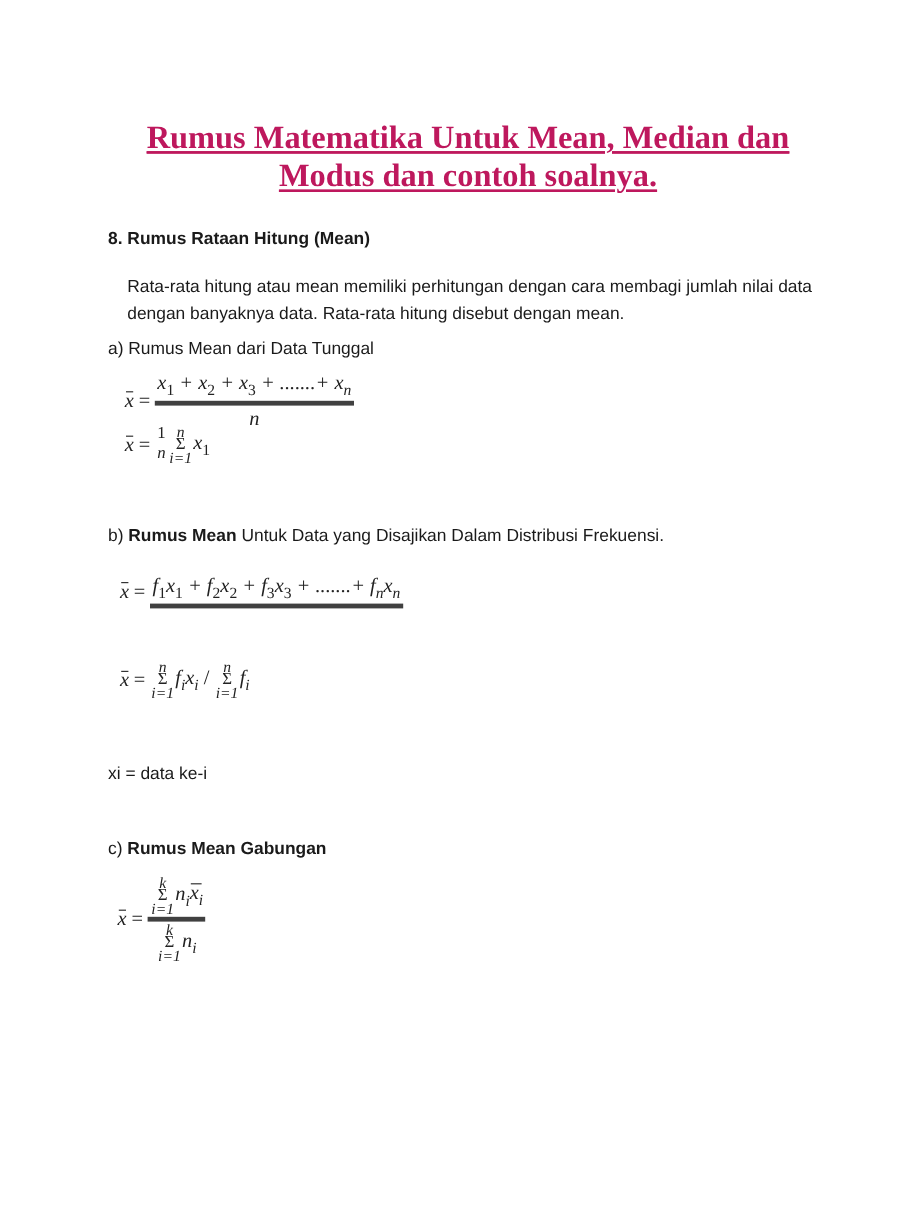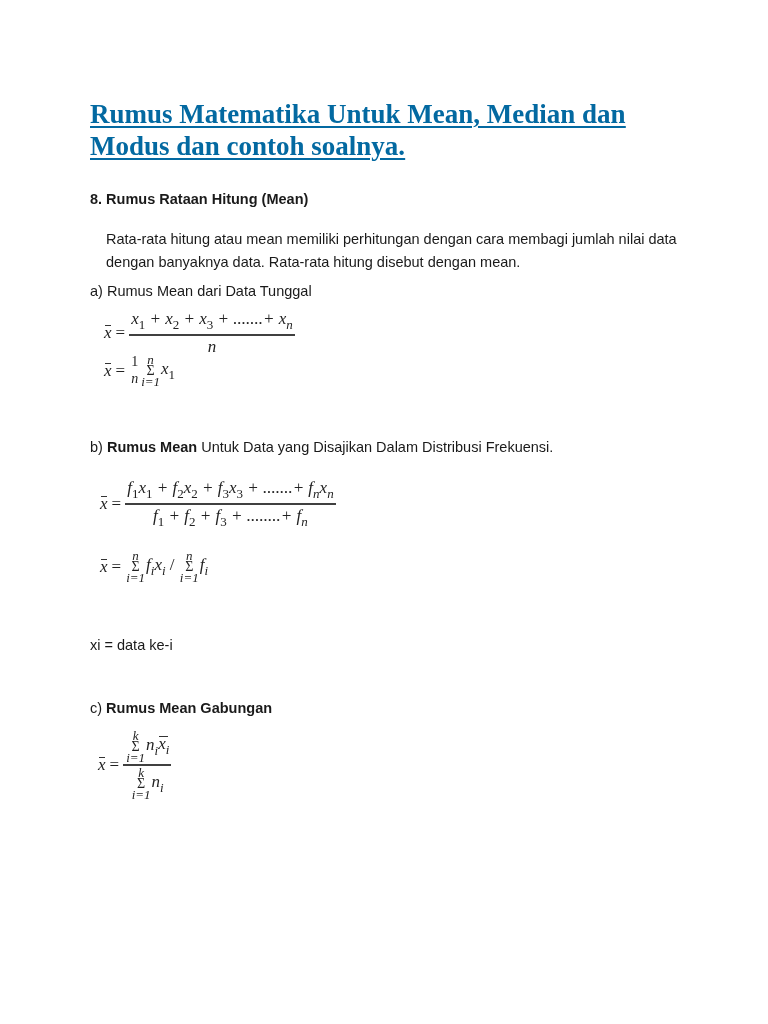--- a/index.html
+++ b/index.html
@@ -22,25 +22,26 @@
     }
     .title {
       position: absolute;
       left: 90px;
       top: 98px;
       width: 600px;
       font-family: "Liberation Serif", serif;
       font-weight: bold;
       font-size: 27px;
       line-height: 32px;
-      color: #0369a1;
+      color: #be185d;
       text-decoration: underline;
       text-decoration-thickness: 2px;
       text-underline-offset: 3px;
       margin: 0;
+      text-align: center;
     }
     .title a { color: inherit; text-decoration: inherit; }
     .section-heading {
       position: absolute;
       left: 90px;
       top: 191px;
       font-size: 14.5px;
       font-weight: bold;
       margin: 0;
     }
@@ -76,21 +77,21 @@
     }
     .formula .up { font-style: normal; }
     .frac {
       display: inline-block;
       vertical-align: middle;
       text-align: center;
     }
     .frac .num {
       display: block;
       padding: 0 2px 1px 2px;
-      border-bottom: 2px solid #404040;
+      border-bottom: 4px solid #404040;
     }
     .frac .den {
       display: block;
       padding-top: 1px;
     }
     .xbar {
       display: inline-block;
       position: relative;
       vertical-align: middle;
     }
@@ -146,21 +147,20 @@
       <span class="sym">Σ</span>
       <span class="bot">i=1</span>
     </span><span class="mid">x<sub>1</sub></span>
   </div>
 
   <p class="sub-heading" style="top:439px;"><span>b) </span><b>Rumus Mean</b><span> Untuk Data yang Disajikan Dalam Distribusi Frekuensi.</span></p>
 
   <div class="formula" style="left:100px; top:478px;">
     <span class="xbar">x</span><span class="eq">=</span><span class="frac">
       <span class="num">f<sub>1</sub>x<sub>1</sub> + f<sub>2</sub>x<sub>2</sub> + f<sub>3</sub>x<sub>3</sub> + .......+ f<sub class="sub-i">n</sub>x<sub class="sub-i">n</sub></span>
-      <span class="den">f<sub>1</sub> + f<sub>2</sub> + f<sub>3</sub> + ........+ f<sub class="sub-i">n</sub></span>
     </span>
   </div>
 
   <div class="formula" style="left:100px; top:550px;">
     <span class="xbar">x</span><span class="eq">=</span><span class="sigma">
       <span class="top">n</span>
       <span class="sym">Σ</span>
       <span class="bot">i=1</span>
     </span><span class="mid">f<sub class="sub-i">i</sub>x<sub class="sub-i">i</sub> <span class="up">/</span> </span><span class="sigma">
       <span class="top">n</span>

